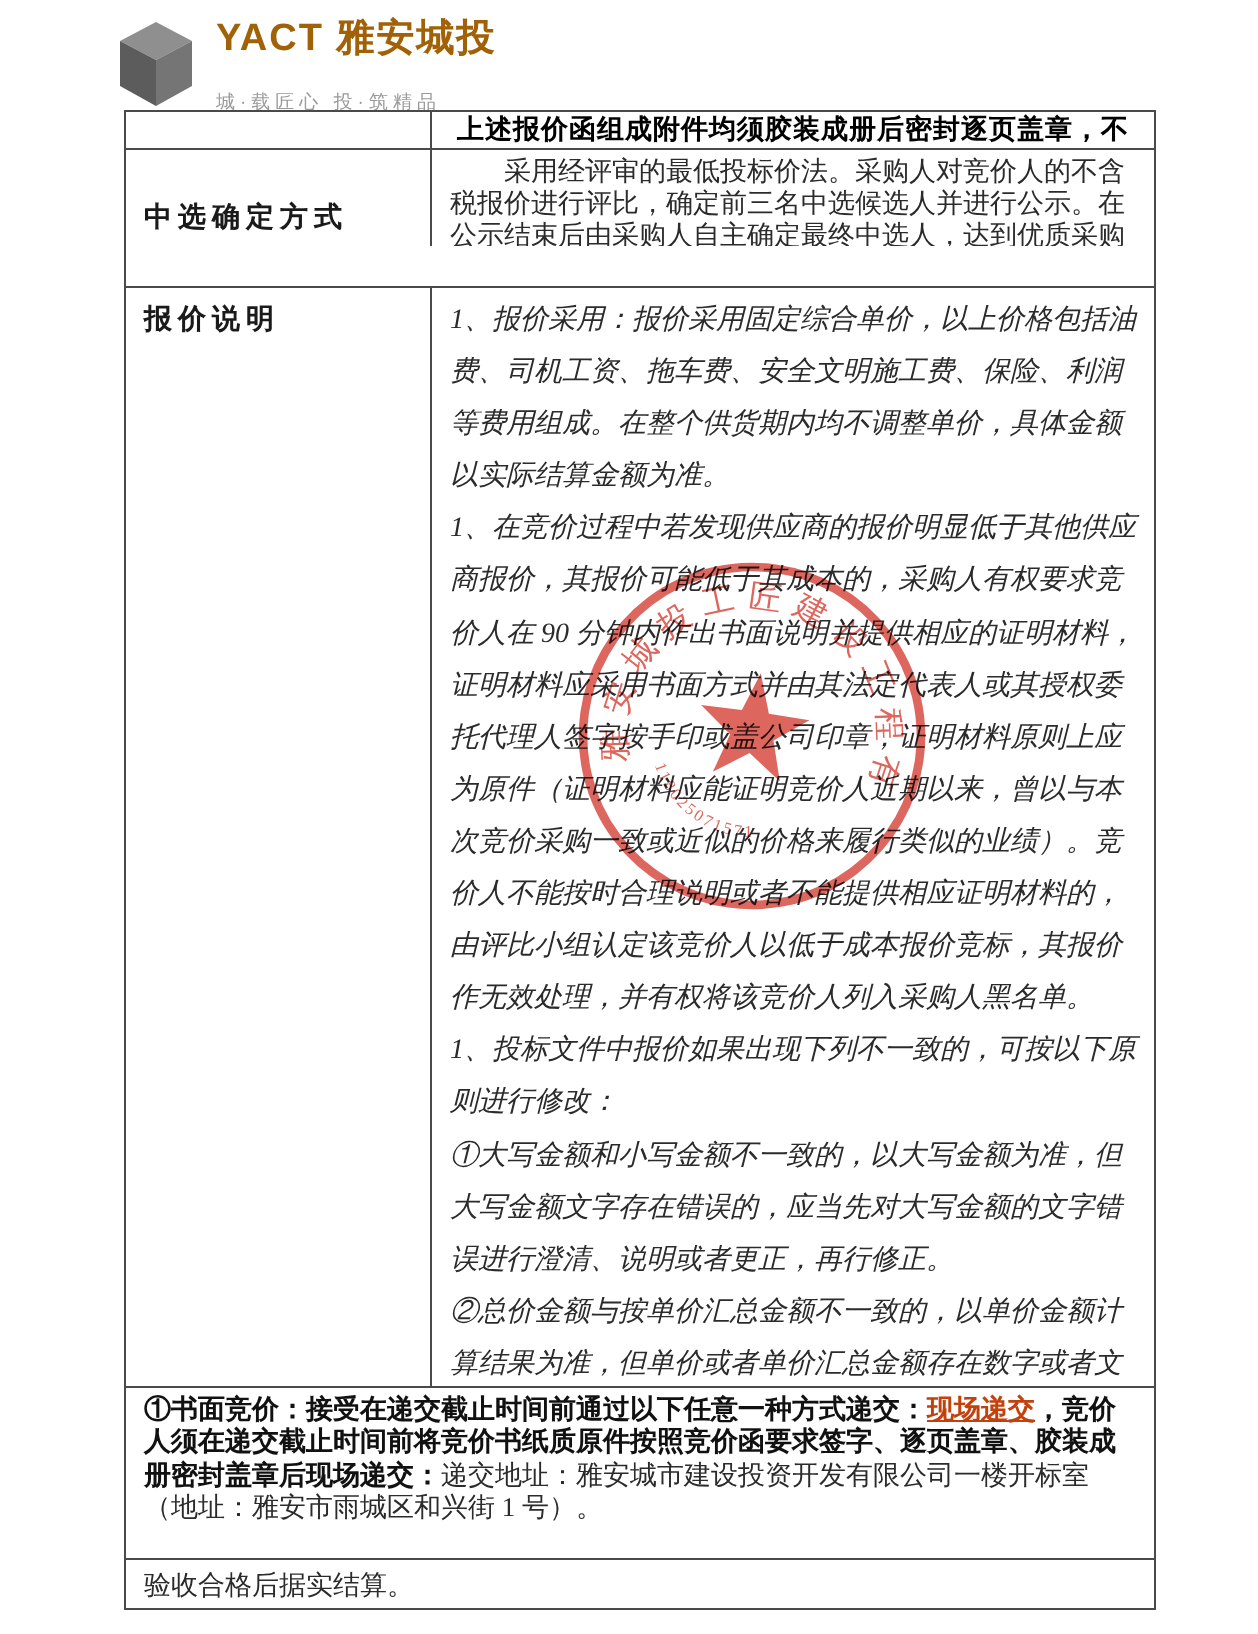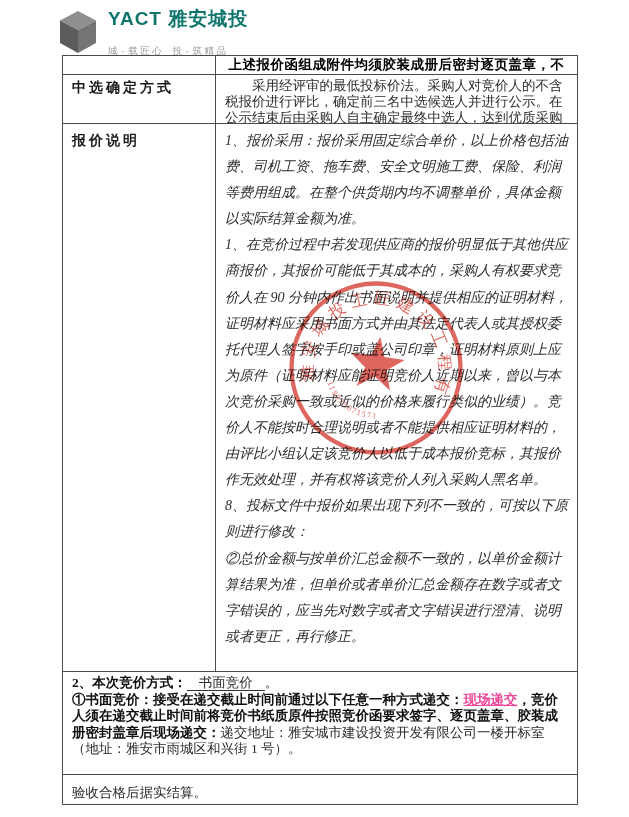--- a/index.html
+++ b/index.html
@@ -5,56 +5,56 @@
   html,body{margin:0;padding:0;}
   body{
     width:629px;height:817px;position:relative;background:#ffffff;
     font-family:"Liberation Serif","DejaVu Serif",serif;
     color:#2b2b2b;overflow:hidden;
   }
   
   .logo{position:absolute;left:58px;top:6px;display:flex;align-items:center;gap:10px;}
   .logo .cube{width:40px;height:44px;}
   .logo .brand{font-family:"Liberation Sans","DejaVu Sans",sans-serif;}
-  .logo .brand .name{font-size:19px;font-weight:bold;color:#0f766e;letter-spacing:1px;}
-  .logo .brand .tagline{font-size:9.5px;color:#9a9a9a;letter-spacing:2.5px;margin-top:13px;font-family:Liberation Mono, monospace;}
+  .logo .brand .name{font-size:19px;font-weight:bold;color:#a16207;letter-spacing:1px;}
+  .logo .brand .tagline{font-size:9.5px;color:#9a9a9a;letter-spacing:2.5px;margin-top:13px;}
   
   .doc-table{
     position:absolute;left:62px;top:55px;width:516px;height:750px;
     border:1px solid #4a4a4a;box-sizing:border-box;
     display:flex;flex-direction:column;background:#fff;
   }
   .trow{display:flex;box-sizing:border-box;border-top:1px solid #4a4a4a;}
   .trow:first-child{border-top:none;}
   .tlabel{
     width:153px;flex:0 0 153px;box-sizing:border-box;border-right:1px solid #4a4a4a;
     font-weight:bold;font-size:14px;letter-spacing:3px;color:#1a1a1a;
     padding:4px 6px 4px 9px;display:flex;
   }
   .tlabel .lbl{display:inline-block;max-width:122px;line-height:30px;}
   .tcontent{flex:1;box-sizing:border-box;padding:2px 8px 2px 9px;overflow:hidden;}
   
   .r-notice{height:18px;}
   .r-notice .tcontent{padding:0 6px;}
   .notice-text{font-weight:bold;font-size:13.5px;line-height:18px;text-align:center;color:#000;letter-spacing:.5px;}
   .r-selection{height:49px;}
-  .r-selection .tlabel{align-items:flex-start;}
+  .r-selection .tlabel{align-items:flex-end;}
   .r-selection .tlabel .lbl{line-height:18px;}
   .r-selection .tcontent p{margin:0;font-size:13.5px;line-height:16px;text-indent:2em;padding-top:1px;}
-  .r-pricing{height:550px;}
+  .r-pricing{height:550px;margin-top:20px;}
   .r-pricing .tlabel{align-items:flex-start;padding-top:8px;}
   .r-pricing .tlabel .lbl{line-height:18px;}
   .r-pricing .tcontent{padding-top:4px;}
   .r-pricing .tcontent p{margin:0;font-size:14px;line-height:26.1px;font-style:italic;}
   .r-submission{height:103px;}
   .r-submission .tlabel{padding-top:12px;}
   .r-submission .tcontent{font-size:13.5px;line-height:16.4px;padding-top:3px;}
   .r-submission .b{font-weight:bold;color:#111;}
   .blank-underline{border-bottom:1px solid #333;padding:0 12px;}
-  .u-bold{font-weight:bold;text-decoration:underline;color:#ec4899;}
+  .u-bold{font-weight:bold;text-decoration:underline;color:#c2410c;}
   .r-payment{height:30px;}
   .r-payment .tlabel{align-items:center;}
   .r-payment .tlabel .lbl{line-height:16px;}
   .r-payment .tcontent{display:flex;align-items:flex-end;font-size:13.5px;}
   
   .seal{
     position:absolute;left:280px;top:272px;width:192px;height:192px;
     mix-blend-mode:multiply;opacity:.82;transform:rotate(8deg);
     pointer-events:none;
   }
@@ -92,31 +92,29 @@
     </div>
   </div>
 
   <div class="trow r-pricing">
     <div class="tlabel">
       <span class="lbl">报价说明</span>
     </div>
     <div class="tcontent">
       <p>1、报价采用：报价采用固定综合单价，以上价格包括油费、司机工资、拖车费、安全文明施工费、保险、利润等费用组成。在整个供货期内均不调整单价，具体金额以实际结算金额为准。</p>
       <p>1、在竞价过程中若发现供应商的报价明显低于其他供应商报价，其报价可能低于其成本的，采购人有权要求竞价人在 90 分钟内作出书面说明并提供相应的证明材料，证明材料应采用书面方式并由其法定代表人或其授权委托代理人签字按手印或盖公司印章，证明材料原则上应为原件（证明材料应能证明竞价人近期以来，曾以与本次竞价采购一致或近似的价格来履行类似的业绩）。竞价人不能按时合理说明或者不能提供相应证明材料的，由评比小组认定该竞价人以低于成本报价竞标，其报价作无效处理，并有权将该竞价人列入采购人黑名单。</p>
-      <p>8、投标文件中报价如果出现下列不一致的，可按以下原则进行修改：</p>
+      <p>1、投标文件中报价如果出现下列不一致的，可按以下原则进行修改：</p>
+      <p>①大写金额和小写金额不一致的，以大写金额为准，但大写金额文字存在错误的，应当先对大写金额的文字错误进行澄清、说明或者更正，再行修正。</p>
       <p>②总价金额与按单价汇总金额不一致的，以单价金额计算结果为准，但单价或者单价汇总金额存在数字或者文字错误的，应当先对数字或者文字错误进行澄清、说明或者更正，再行修正。</p>
 
     </div>
   </div>
 
   <div class="trow r-submission">
     <div class="tcontent">
-      <div>
-        <span class="b">2、本次竞价方式：</span><span class="blank-underline">书面竞价</span><span>。</span>
-      </div>
       <div>
         <span class="b">①书面竞价：接受在递交截止时间前通过以下任意一种方式递交：</span><span class="u-bold">现场递交</span><span class="b">，竞价人须在递交截止时间前将竞价书纸质原件按照竞价函要求签字、逐页盖章、胶装成册密封盖章后现场递交：</span><span>递交地址：雅安城市建设投资开发有限公司一楼开标室（地址：雅安市雨城区和兴街 1 号）。</span>
       </div>
     </div>
   </div>
 
   <div class="trow r-payment">
     <div class="tcontent">
       <span>验收合格后据实结算。</span>
     </div>

